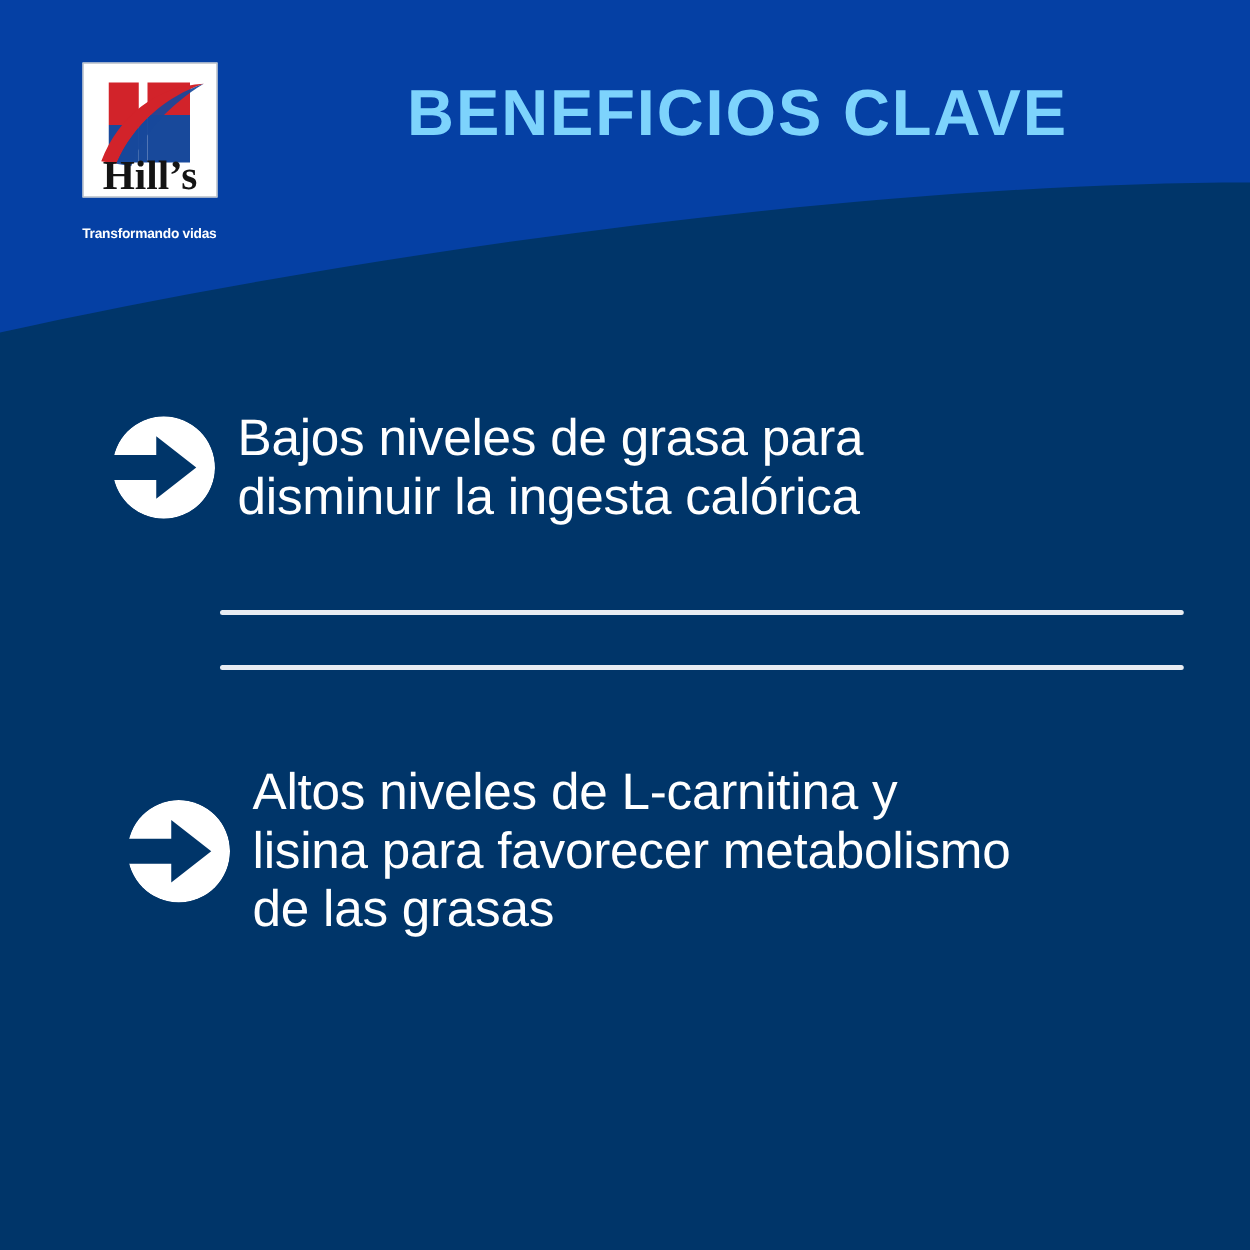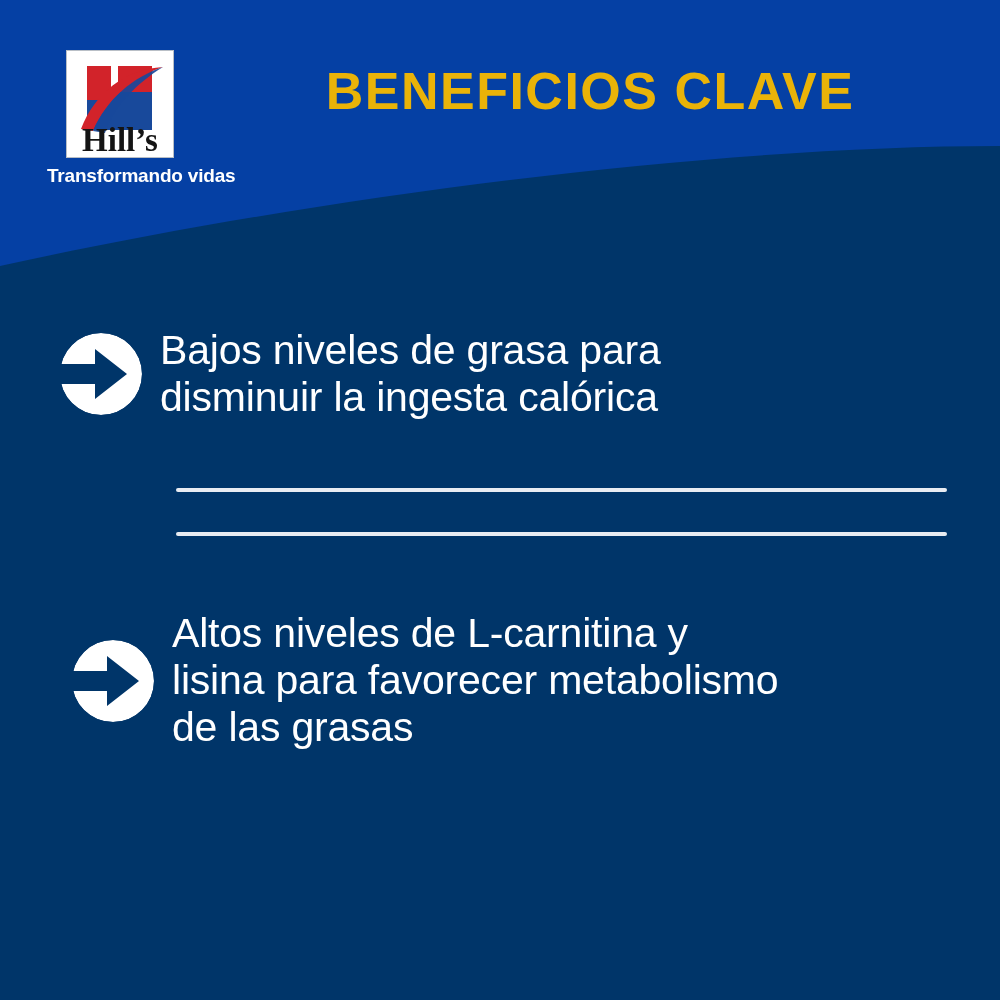--- a/index.html
+++ b/index.html
@@ -42,58 +42,58 @@
     width: 108px;
     height: 108px;
     margin: 0 auto;
     background: #ffffff;
     border: 1px solid #b9bfc6;
     box-sizing: border-box;
     overflow: hidden;
   }
   .logo-mark svg { display: block; }
   .logo-tagline {
-    margin-top: 7px;
+    margin-top: 23px;
     text-align: center;
     color: #ffffff;
-    font-size: 19px;
+    font-size: 11px;
     font-weight: bold;
     letter-spacing: -0.2px;
     white-space: nowrap;
   }
 
   
   .poster-title {
     position: absolute;
     left: 210px;
     top: 62px;
     width: 760px;
     z-index: 6;
     text-align: center;
-    color: #eab308;
+    color: #7dd3fc;
     font-size: 52px;
     line-height: 58px;
     font-weight: bold;
     letter-spacing: 1.5px;
     font-family: "Liberation Sans", "DejaVu Sans", sans-serif;
   }
 
   
   .benefits {
     position: absolute;
     left: 0;
     top: 280px;
     width: 1000px;
     z-index: 4;
   }
   .benefit-row {
     position: relative;
     display: flex;
     align-items: center;
-    padding-left: 56px;
+    padding-left: 86px;
     box-sizing: border-box;
   }
   .benefit-icon {
     flex: 0 0 auto;
     width: 86px;
     height: 86px;
     margin-right: 18px;
   }
   .benefit-icon svg { display: block; }
   .benefit-text {

